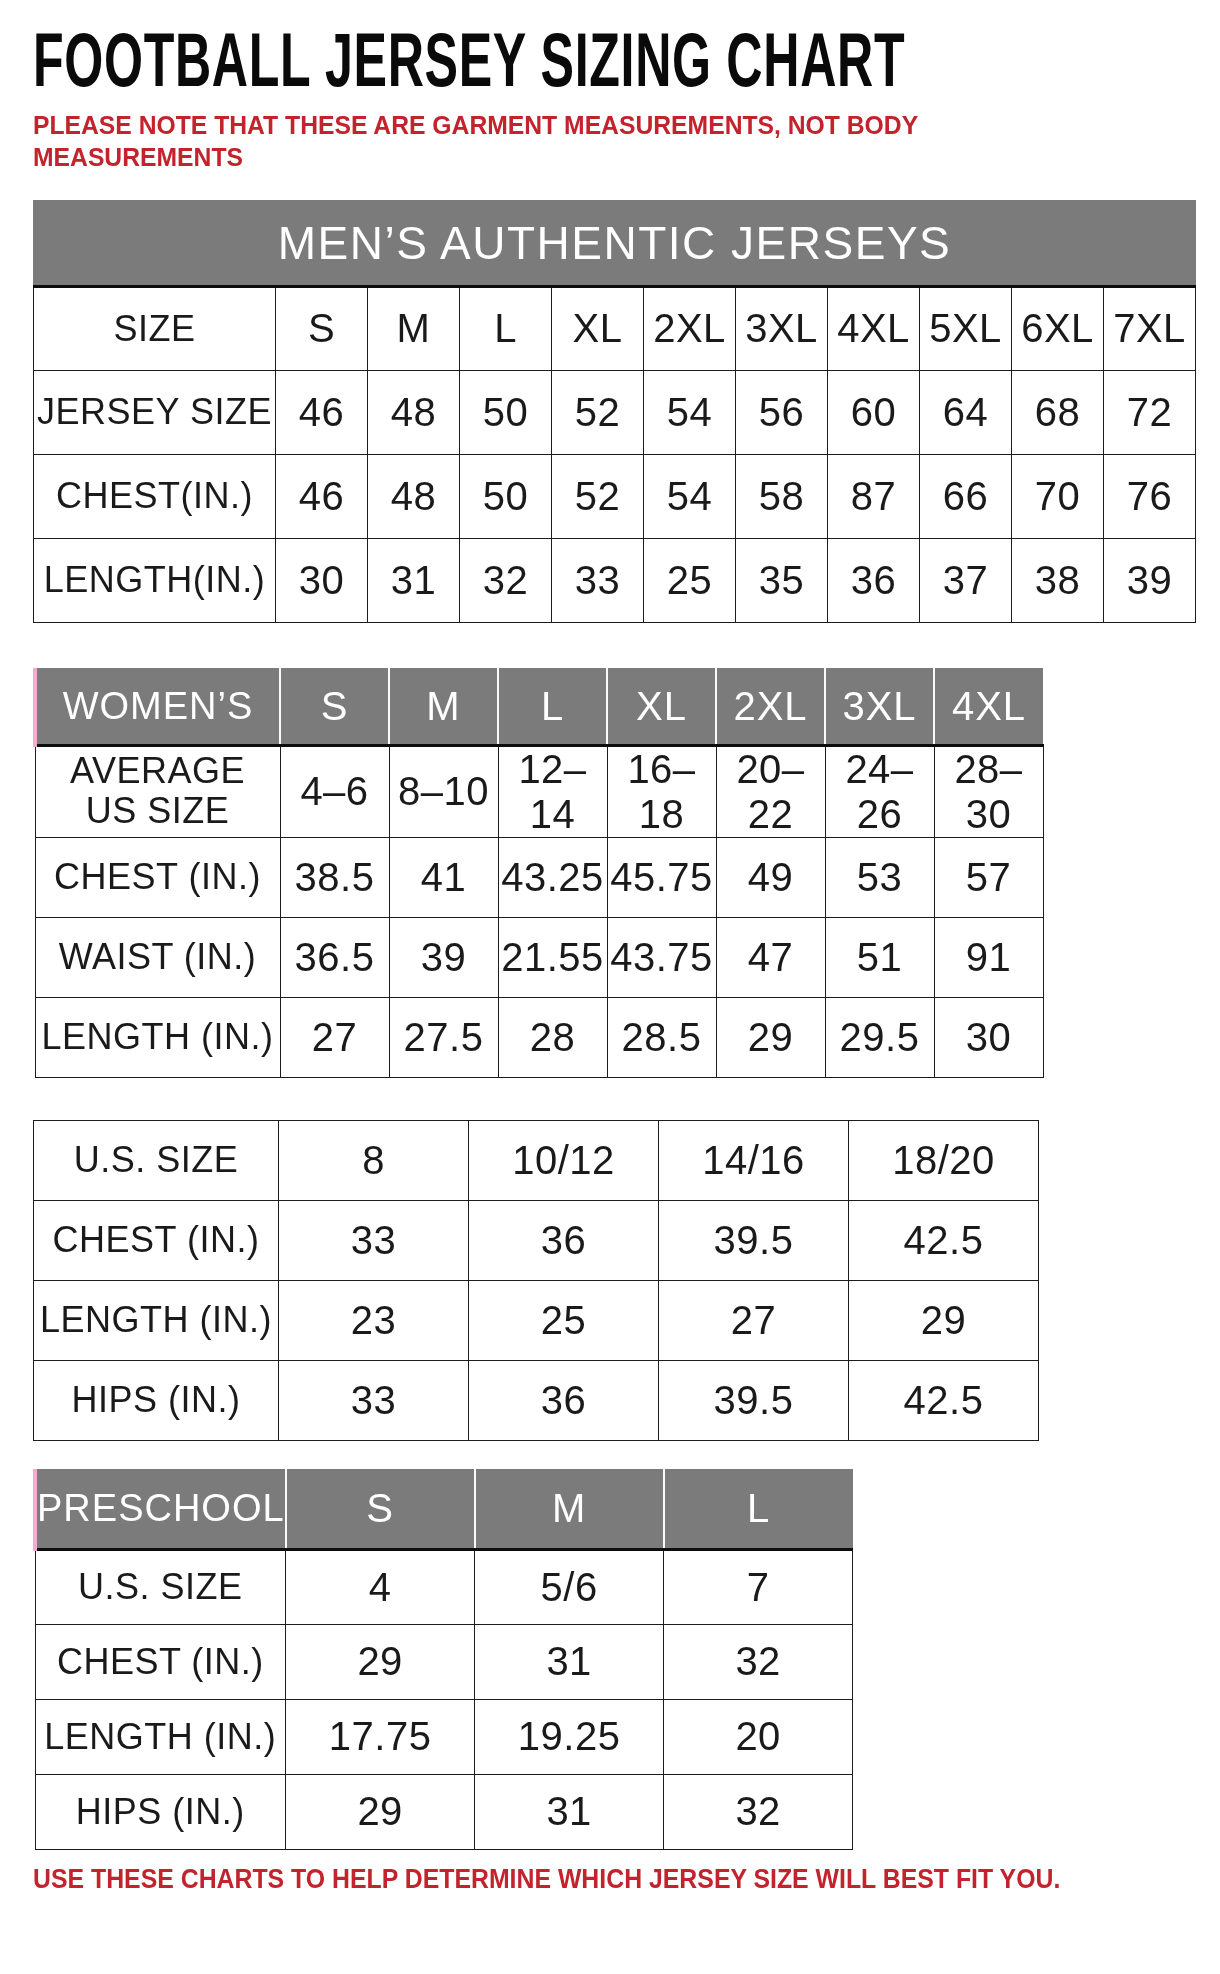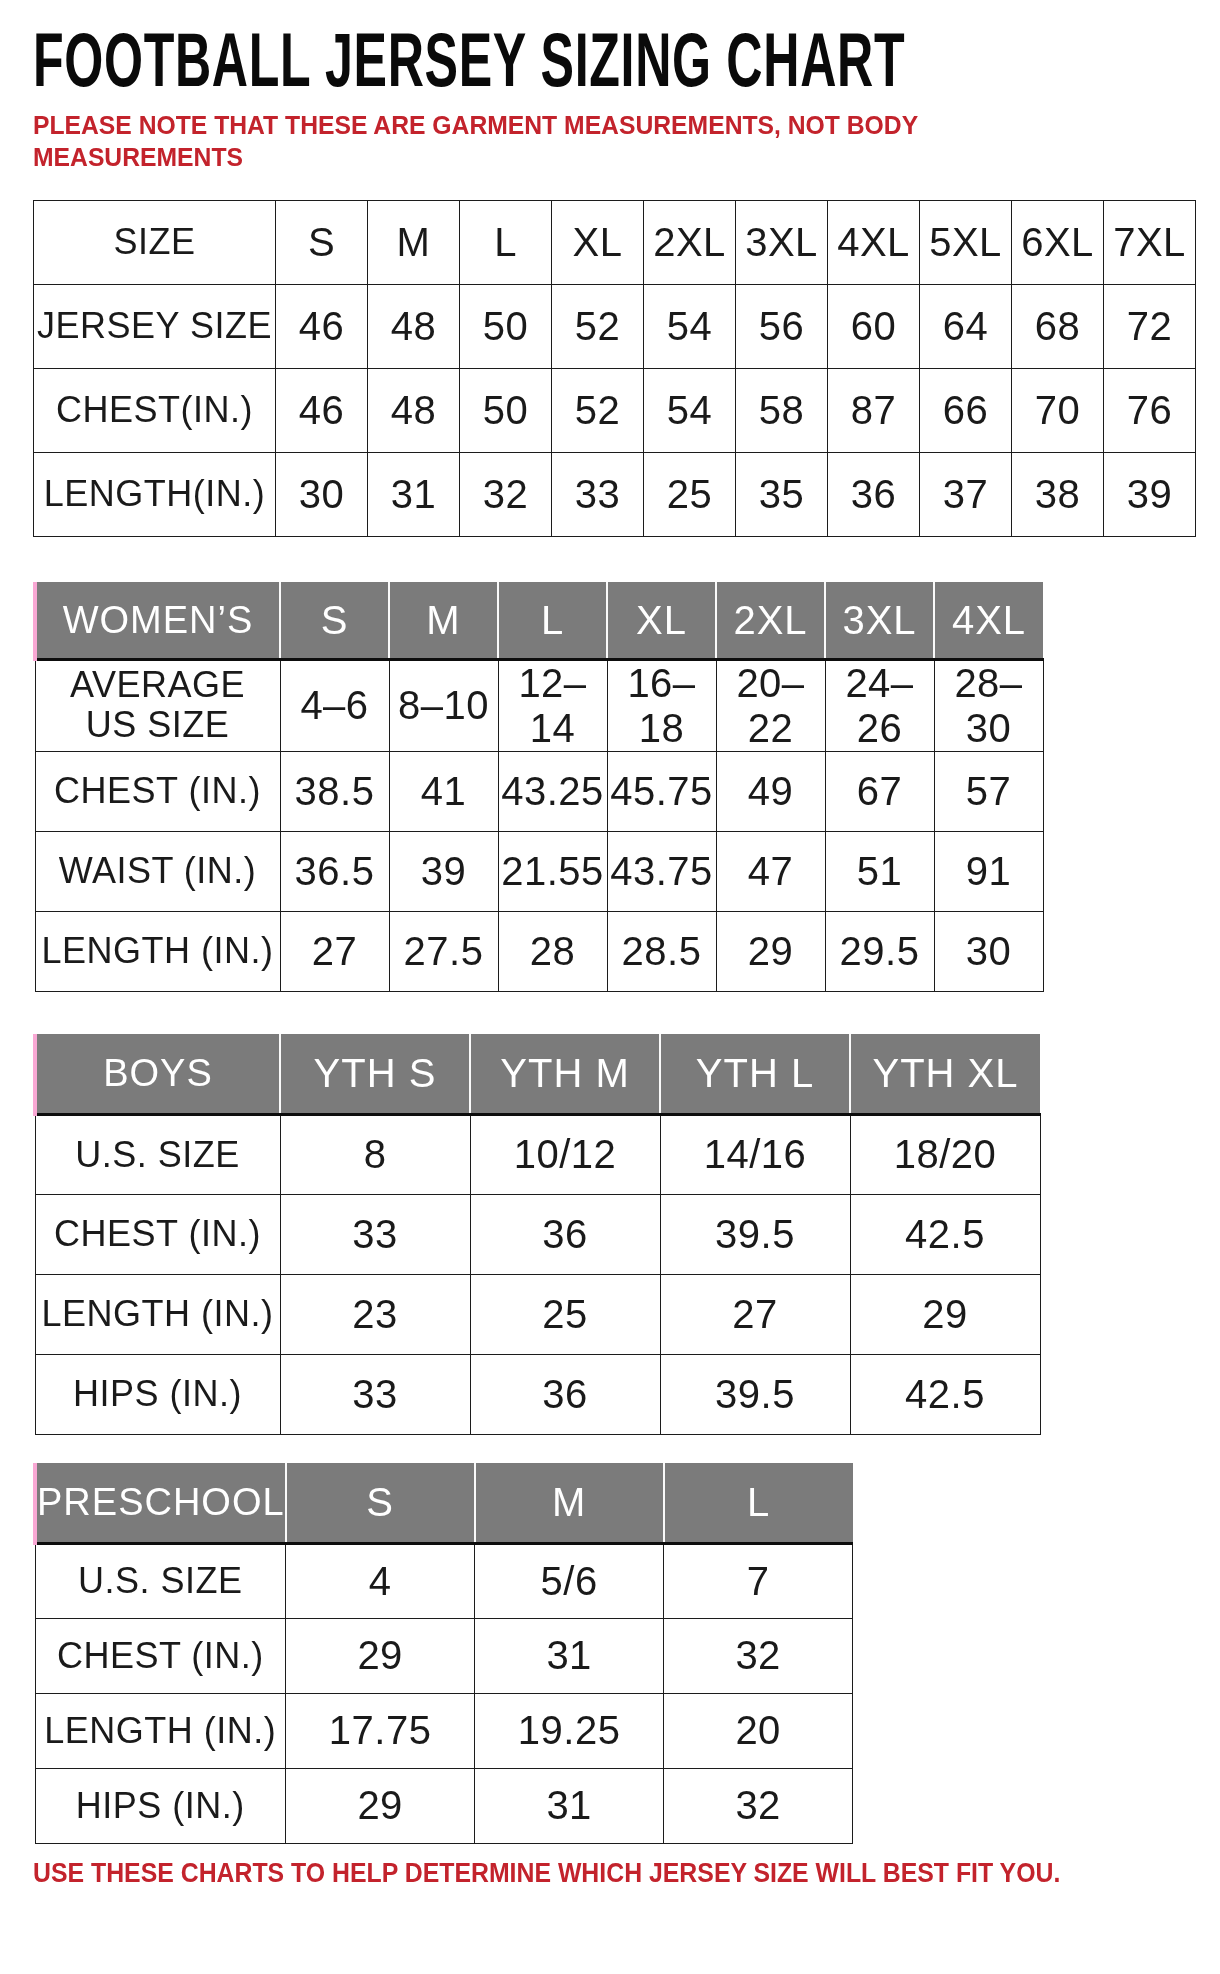--- a/index.html
+++ b/index.html
@@ -60,20 +60,23 @@
         <col class="c-m">
         <col class="c-m">
         <col class="c-m">
       <col class="c-m">
         <col class="c-m">
         <col class="c-m">
         <col class="c-m">
         <col class="c-m">
     </colgroup>
     <tbody>
+        <tr class="bandrow">
+      <th class="band" colspan="11">MEN’S AUTHENTIC JERSEYS</th>
+    </tr>
     <tr class="body">
       <td class="lbl">SIZE</td>
       <td>S</td>
       <td>M</td>
       <td>L</td>
       <td>XL</td>
       <td>2XL</td>
       <td>3XL</td>
       <td>4XL</td>
       <td>5XL</td>
@@ -154,21 +157,21 @@
       <td>24–26</td>
       <td>28–30</td>
     </tr>
     <tr class="body">
       <td class="lbl">CHEST (IN.)</td>
       <td>38.5</td>
       <td>41</td>
       <td>43.25</td>
       <td>45.75</td>
       <td>49</td>
-      <td>67</td>
+      <td>53</td>
       <td>57</td>
     </tr>
     <tr class="body">
       <td class="lbl">WAIST (IN.)</td>
       <td>36.5</td>
       <td>39</td>
       <td>21.55</td>
       <td>43.75</td>
       <td>47</td>
       <td>51</td>
@@ -189,27 +192,20 @@
 
   <table class="tbl boys">
     <colgroup>
       <col class="c-lbl">
         <col class="c-b">
         <col class="c-b">
         <col class="c-b">
         <col class="c-b">
     </colgroup>
     <tbody>
-        <tr class="gray">
-      <th class="glbl">BOYS</th>
-      <th>YTH S</th>
-      <th>YTH M</th>
-      <th>YTH L</th>
-      <th>YTH XL</th>
-    </tr>
     <tr class="body">
       <td class="lbl">U.S. SIZE</td>
       <td>8</td>
       <td>10/12</td>
       <td>14/16</td>
       <td>18/20</td>
     </tr>
     <tr class="body">
       <td class="lbl">CHEST (IN.)</td>
       <td>33</td>

